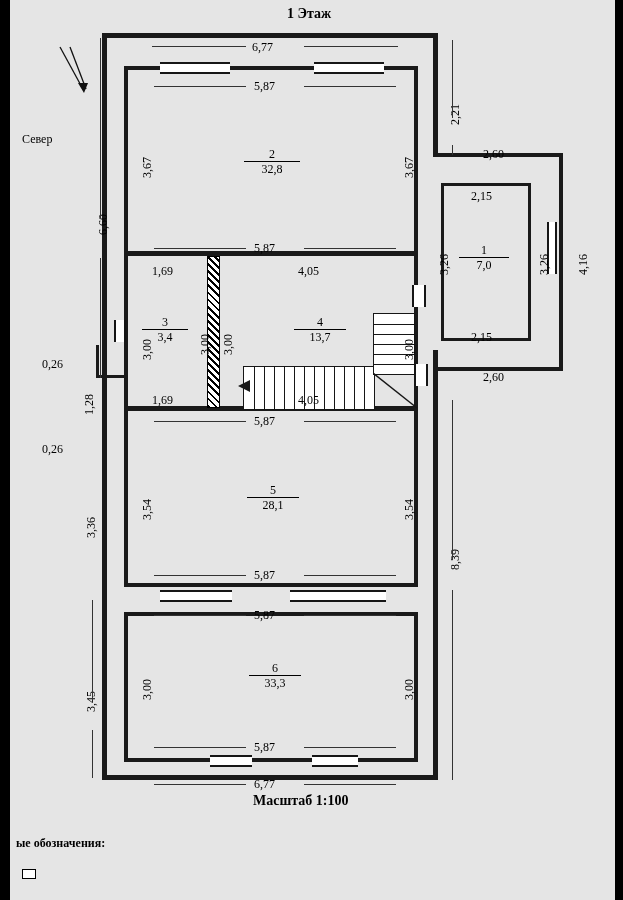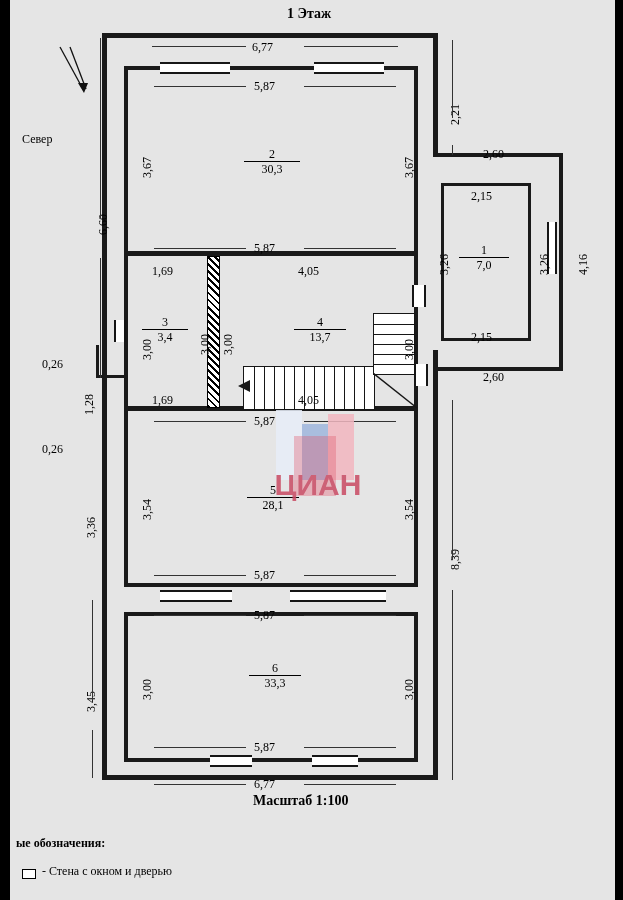--- a/index.html
+++ b/index.html
@@ -149,21 +149,21 @@
       <div class="stair-line" style="left:0;top:50px;width:40px;"></div>
     </div>
     <div style="position:absolute;left:369px;top:373px;">
       <svg width="45" height="36" viewBox="0 0 45 36">
           <line x1="0" y1="0" x2="44" y2="35" stroke="#161616" stroke-width="1.4"></line>
         </svg>
     </div>
 
     <div class="room" style="left:240px;top:148px;width:56px;">
       <span class="num">2</span>
-      <span class="area">30,3</span>
+      <span class="area">32,8</span>
     </div>
     <div class="room" style="left:455px;top:244px;width:50px;">
       <span class="num">1</span>
       <span class="area">7,0</span>
     </div>
     <div class="room" style="left:138px;top:316px;width:46px;">
       <span class="num">3</span>
       <span class="area">3,4</span>
     </div>
     <div class="room" style="left:290px;top:316px;width:52px;">
@@ -243,31 +243,23 @@
     <div class="dim-h" style="left:300px;top:784px;width:92px;"></div>
     <div class="dim-v" style="left:96px;top:38px;height:180px;"></div>
     <div class="dim-v" style="left:96px;top:258px;height:120px;"></div>
     <div class="dim-v" style="left:88px;top:600px;height:100px;"></div>
     <div class="dim-v" style="left:88px;top:730px;height:48px;"></div>
     <div class="dim-v" style="left:448px;top:40px;height:78px;"></div>
     <div class="dim-v" style="left:448px;top:145px;height:10px;"></div>
     <div class="dim-v" style="left:448px;top:400px;height:160px;"></div>
     <div class="dim-v" style="left:448px;top:590px;height:190px;"></div>
 
-    <div id="wm">
-      <div class="b1"></div>
-        <div class="b2"></div>
-        <div class="b3"></div>
-      <div class="ov"></div>
-      <div class="cian">ЦИАН</div>
-    </div>
 
     <div class="txt t14 bold" style="left:249px;top:793px;">Масштаб 1:100</div>
 
     <div class="txt t13 bold" style="left:12px;top:836px;">ые обозначения:</div>
     <div class="legend-box" style="left:18px;top:869px;"></div>
-    <div class="txt t13" style="left:38px;top:864px;">- Стена с окном и дверью</div>
 
   </div>
 
   <div class="bezel" id="bezel-l"></div>
   <div class="bezel" id="bezel-r"></div>
 </div>
 
 </body></html>

